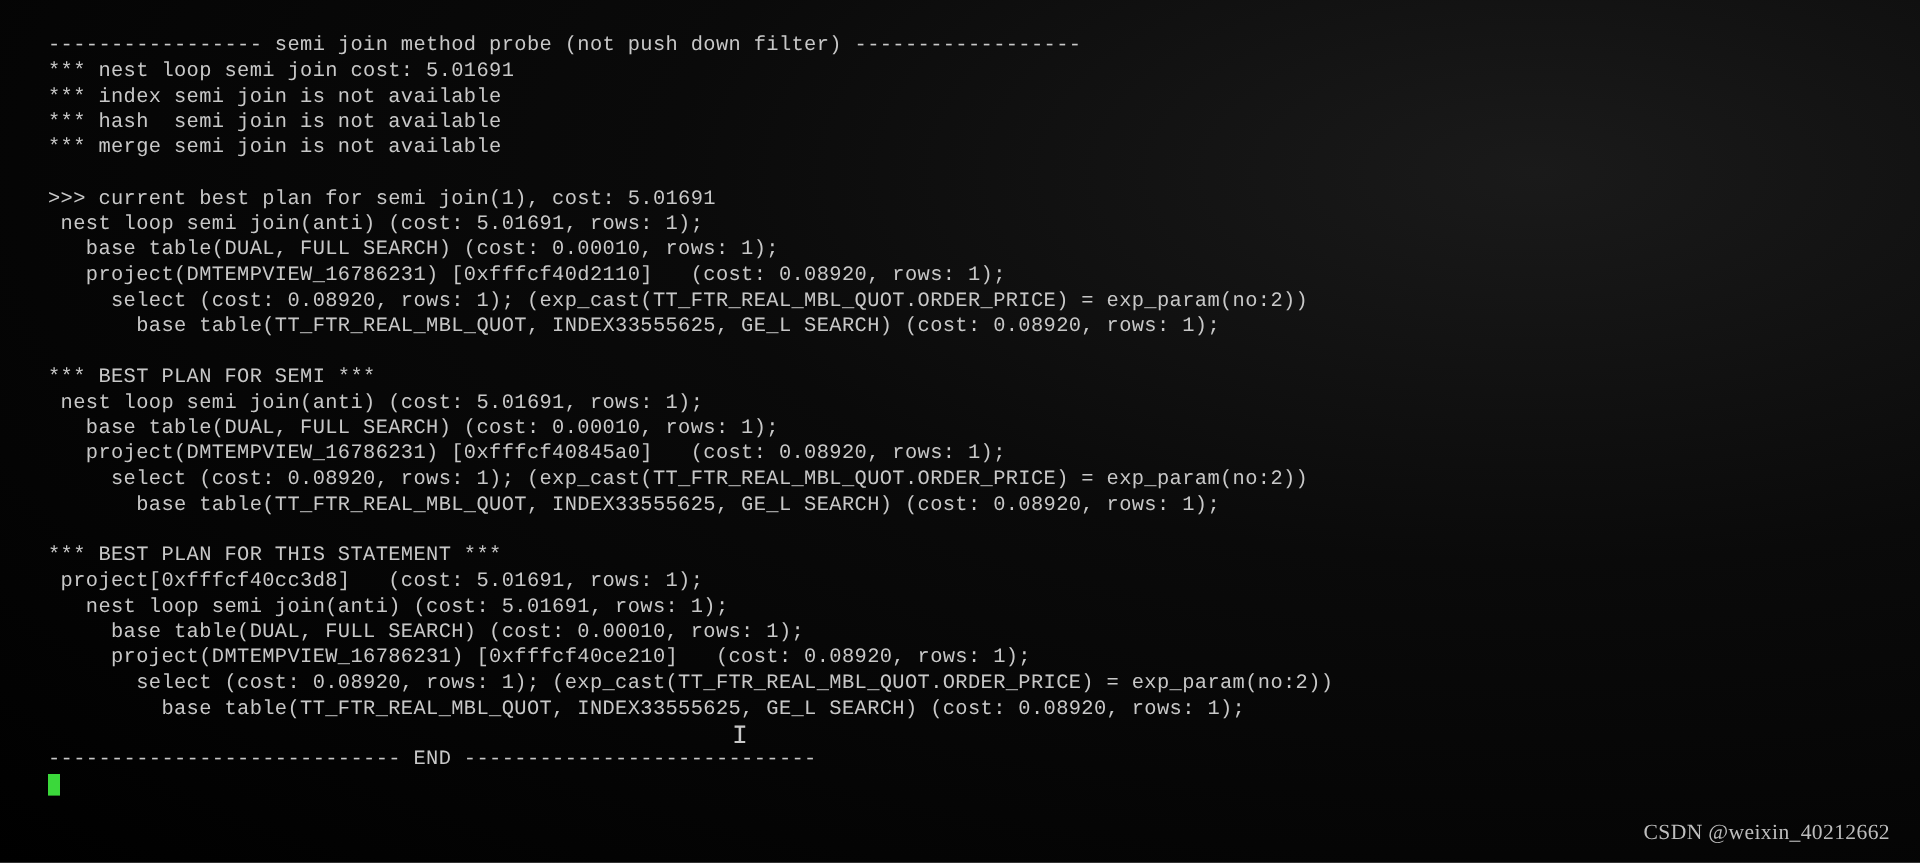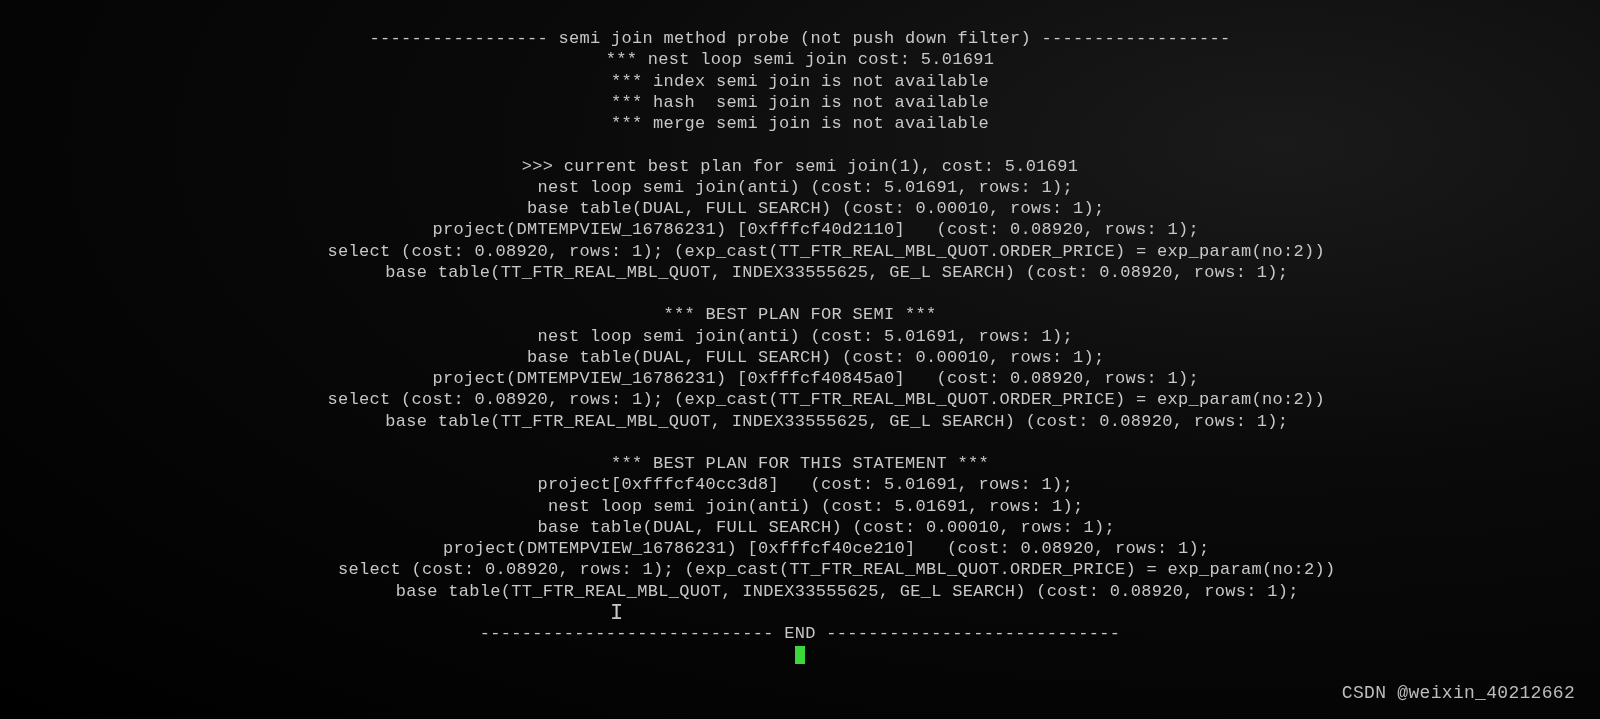--- a/index.html
+++ b/index.html
@@ -1,19 +1,18 @@
 <!DOCTYPE html>
 <html><head>
   <meta charset="utf-8">
   <style>
     * {
       margin: 0;
       padding: 0;
       box-sizing: border-box;
-      text-align: center;
     }
     body {
       background: #0a0a0a;
       background: radial-gradient(ellipse at 80% 20%, #1a1a1a 0%, #0a0a0a 40%, #000000 100%);
       width: 1600px;
       height: 719px;
       font-family: 'Consolas', 'Monaco', 'Courier New', monospace;
       color: #c8c8c8;
       font-size: 17px;
       line-height: 1.25;
@@ -35,21 +34,21 @@
     .text-cursor {
       position: absolute;
       color: #c8c8c8;
       font-size: 22px;
     }
     .watermark {
       position: absolute;
       bottom: 15px;
       right: 25px;
       color: #bdbdbd;
-      font-family: Liberation Mono, monospace;
+      font-family: Liberation Serif, serif;
       font-size: 18px;
     }
   </style>
 </head>
 <body>
 
 
 
 <div class="terminal" id="terminal-output">----------------- semi join method probe (not push down filter) ------------------
 *** nest loop semi join cost: 5.01691

